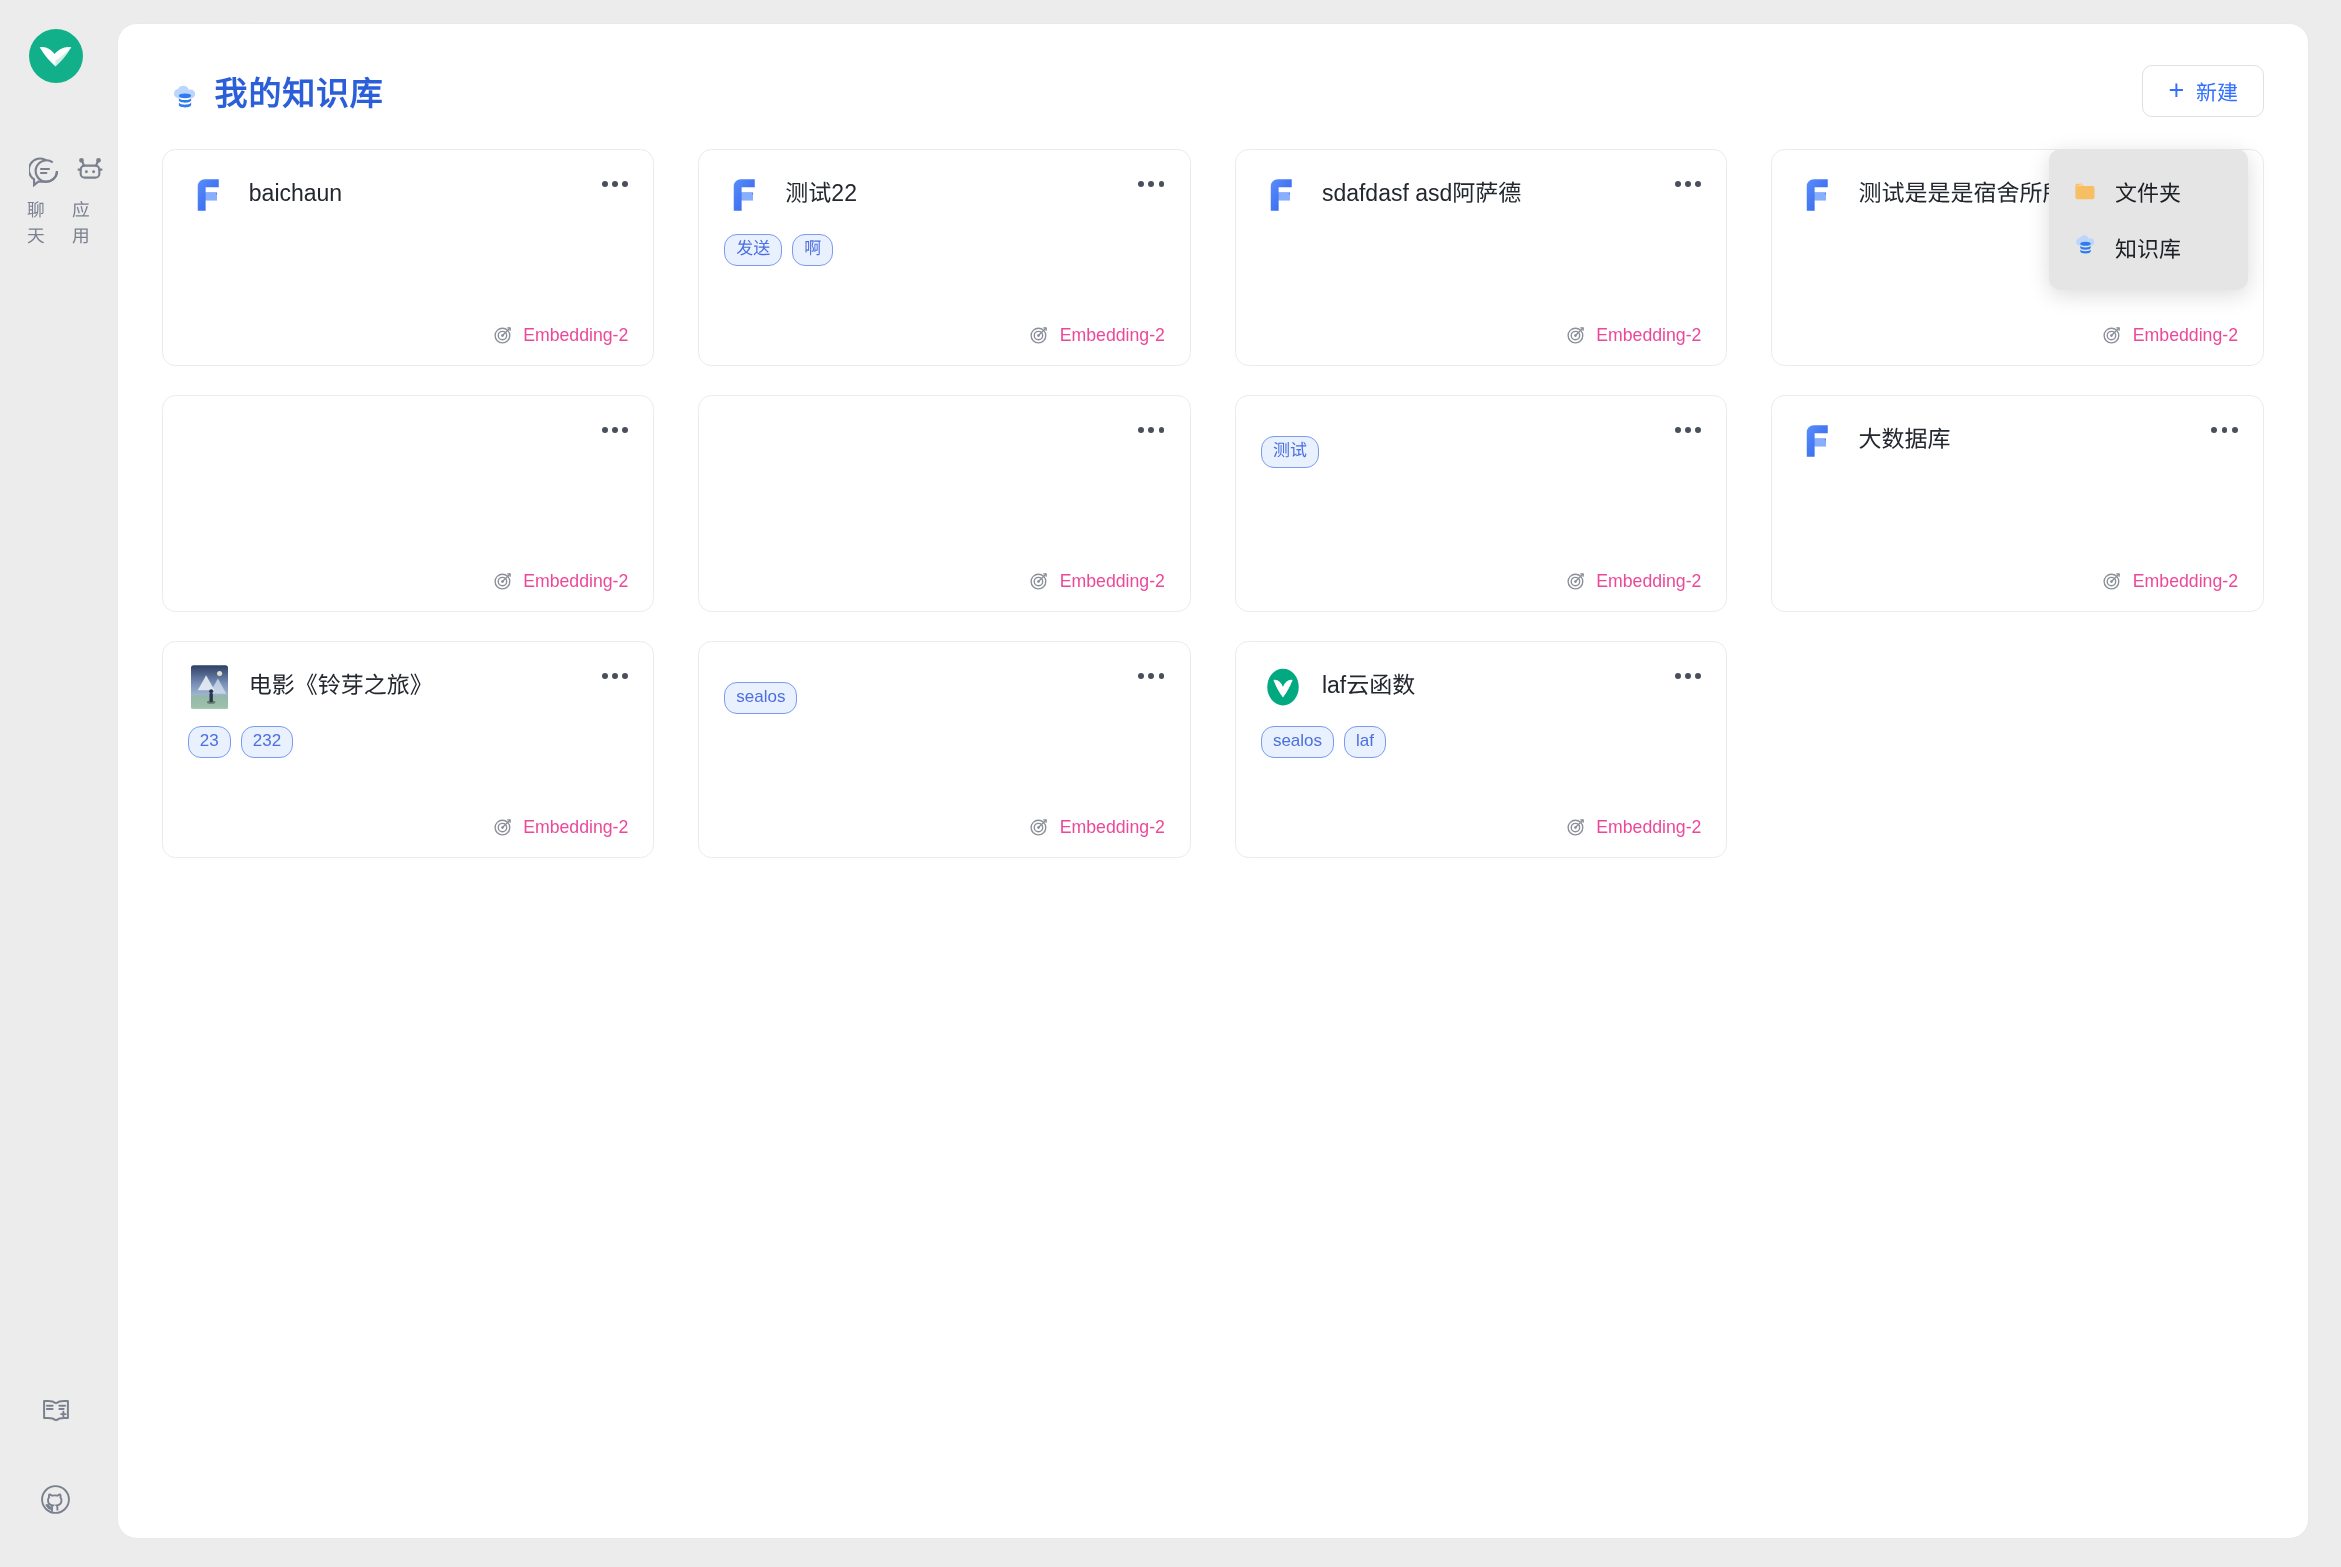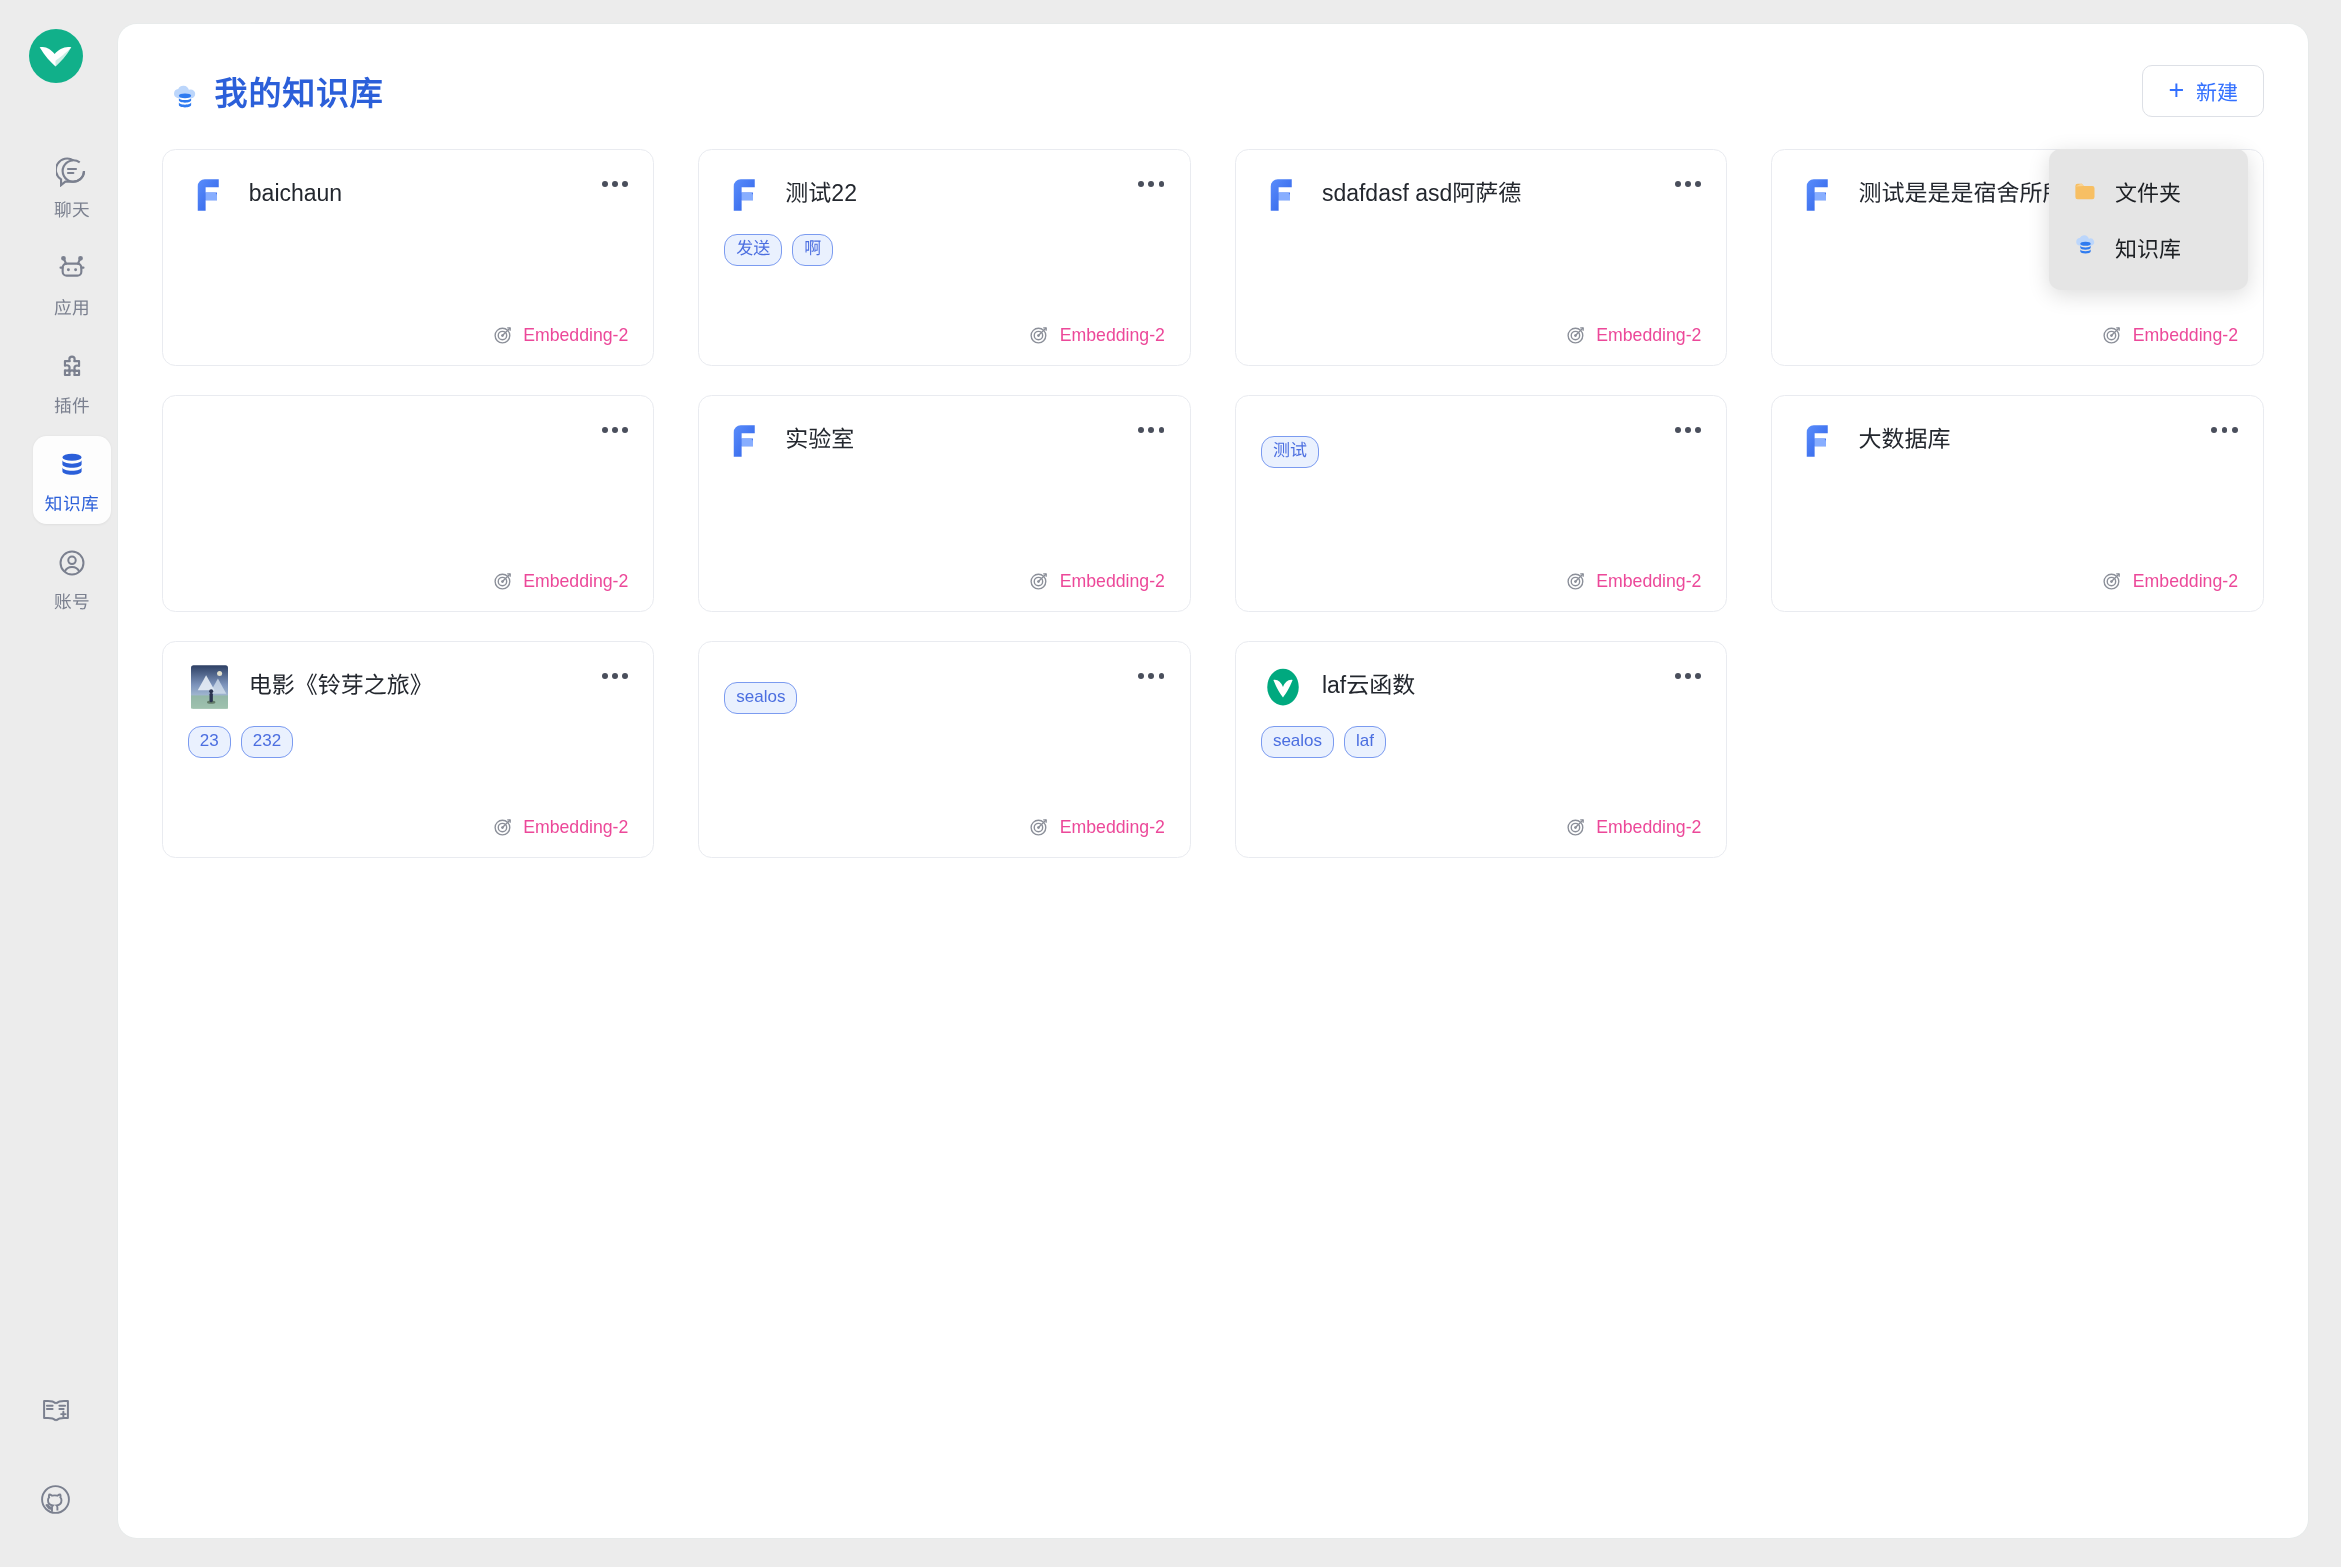--- a/index.html
+++ b/index.html
@@ -18,21 +18,21 @@
     display: flex; flex-direction: column; align-items: center;
     flex: 0 0 111px;
     padding-top: 29px;
   }
   .brand-logo {
     width: 54px; height: 54px; border-radius: 50%;
     background: #11b08a;
     display: flex; align-items: center; justify-content: center;
     margin-bottom: 59px;
   }
-  .nav-list { display: flex; flex-direction: column; align-items: flex-end; gap: 10px; width: 100%; }
+  .nav-list { display: flex; flex-direction: row; align-items: flex-start; gap: 10px; width: 100%; padding-left: 27px; }
   .nav-item {
     width: 78px; padding: 11px 0 9.3px;
     border-radius: 13.5px;
     display: flex; flex-direction: column; align-items: center; gap: 6.8px;
     cursor: pointer;
   }
   .nav-item .nav-ico { width: 35px; height: 35px; display:flex; align-items:center; justify-content:center; }
   .nav-item .nav-label { font-size: 17.7px; color: #7b808f; letter-spacing: 0.4px; }
   .nav-item.active { background: #fdfdfd; box-shadow: 0 0.8px 2.5px rgba(0,0,0,.06); }
   .nav-item.active .nav-label { color: #2b5fd9; }
@@ -435,35 +435,20 @@
               </span>
       <span class="vec-label">Embedding-2</span>
     </div>
   </div>
           <div class="ds-card">
     <div class="more-btn">
       <span></span>
       <span></span>
       <span></span>
     </div>
-    <div class="card-top">
-      <div class="card-avatar">
-                <svg width="42" height="42" viewBox="0 0 48 48">
-      <defs>
-                    <linearGradient id="fg1" x1="0" y1="0" x2="1" y2="1">
-        <stop offset="0" stop-color="#5a8dfb"></stop>
-                      <stop offset="1" stop-color="#2f62e8"></stop>
-                    </linearGradient>
-                  </defs>
-      <path d="M10 14a8 8 0 0 1 8-8h16v9H19v6h13v9H19v12h-9Z" fill="url(#fg1)"></path>
-      <path d="M19 21h9a4 4 0 0 1 4 4v5H19Z" fill="#88aeff"></path>
-    </svg>
-              </div>
-      <div class="card-name">实验室</div>
-    </div>
 
     <div class="card-foot">
       <span>
                 <svg width="22" height="22" viewBox="0 0 24 24" fill="none" stroke="#8b8f99" stroke-width="1.5">
     <circle cx="11.4" cy="12.6" r="8"></circle>
     <circle cx="11.4" cy="12.6" r="4.6"></circle>
     <circle cx="11.4" cy="12.6" r="1.5" fill="#8b8f99" stroke="none"></circle>
     <path d="M11.4 12.6 L19.4 4.6" stroke-linecap="round"></path>
     <path d="M16.6 4.2 L19.8 4.2 L19.8 7.4" stroke-linejoin="round"></path>
   </svg>

